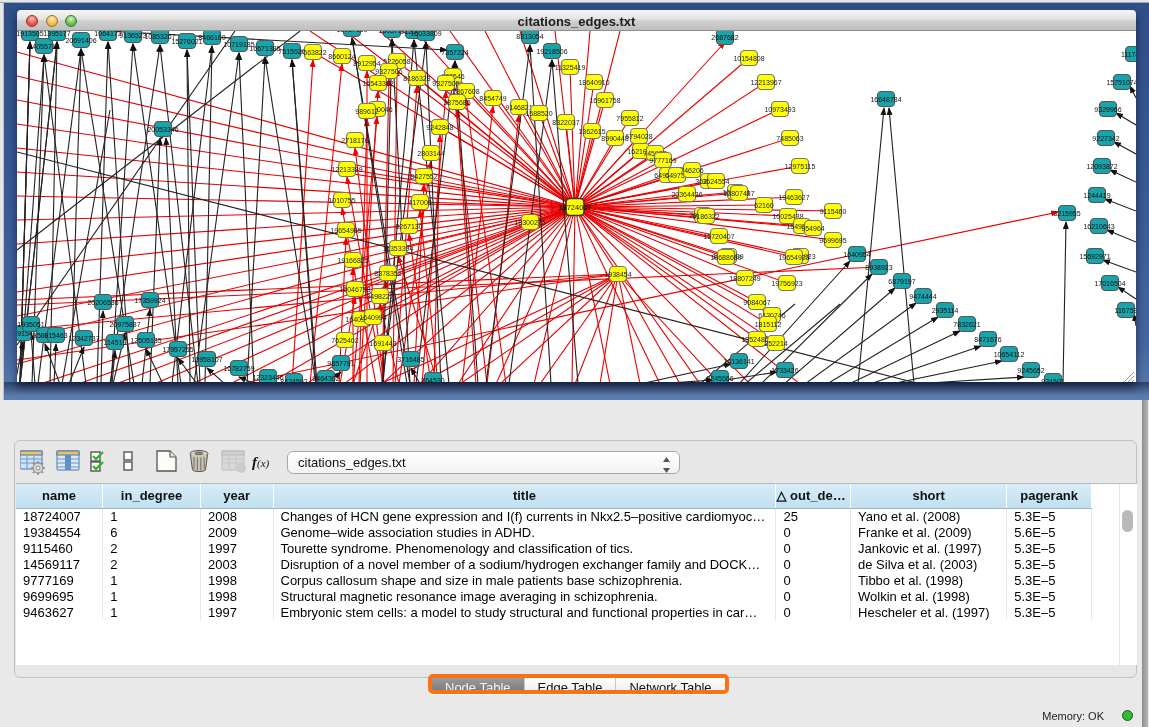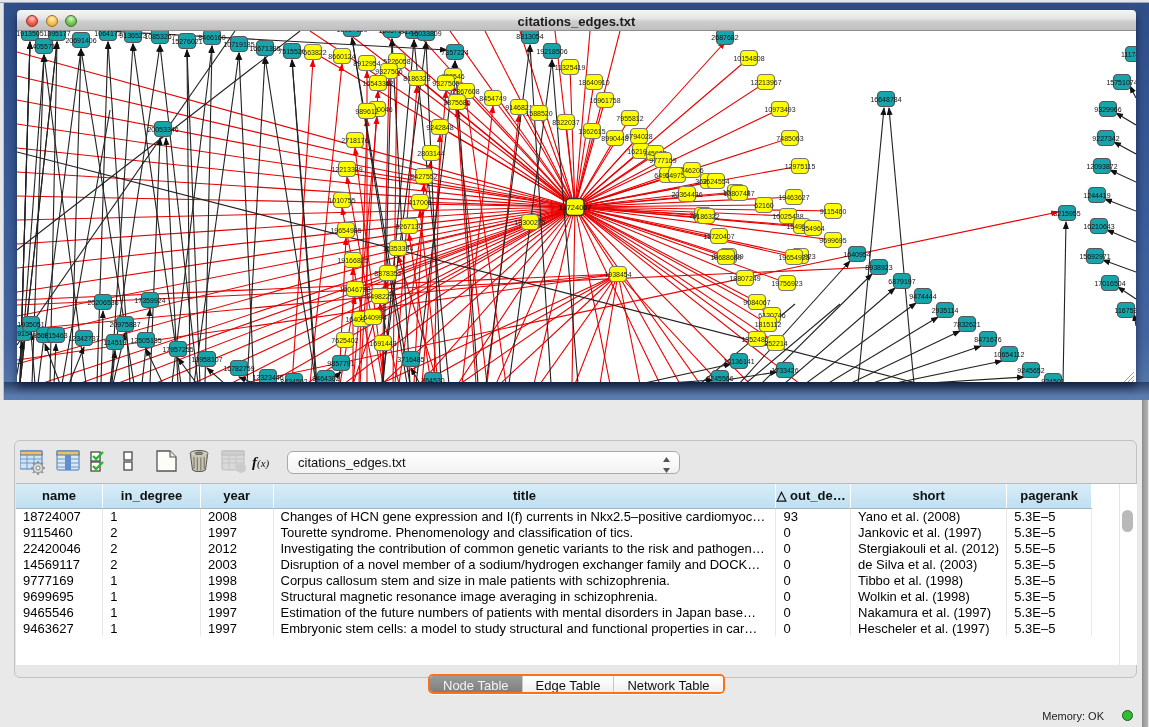--- a/index.html
+++ b/index.html
@@ -24,21 +24,21 @@
 #combo{position:absolute;left:272px;top:10px;width:393px;height:23px;background:linear-gradient(#fff,#f2f2f2);
   border:1px solid #a8a8a8;border-radius:6px;font-size:13px;color:#111;line-height:21px;padding-left:10px}
 #combo .arr{position:absolute;right:8px;top:1px;font-size:11px;color:#444;letter-spacing:0}
 #tablewrap{position:absolute;left:1px;top:42px;width:1121px;height:182px;background:#fff;overflow:hidden;border-top:1px solid #bbb}
 table{border-collapse:collapse;table-layout:fixed;width:1076px;font-size:13px}
 th{height:24px;background:linear-gradient(#d8ecf8,#bfdff0);border-right:1px solid #fff;border-bottom:1px solid #9fb6c4;
   font-weight:bold;color:#111;font-size:13px;overflow:hidden;white-space:nowrap}
 td{height:16px;padding:0 0 0 7px;overflow:hidden;white-space:nowrap;color:#000;border-right:1px solid #e8e8e8}
 .c0{width:86px}.c1{width:97px}.c2{width:72px}.c3{width:499px}.c4{width:74px}.c5{width:155px}.c6{width:84px}
 #vscroll{position:absolute;right:4px;top:26px;width:11px;height:22px;background:#b9b9b9;border-radius:6px}
-#tabs{position:absolute;left:428px;top:274px;height:20px;display:flex;border:2px solid #f97316;border-radius:5px;
+#tabs{position:absolute;left:428px;top:274px;height:20px;display:flex;border:4px solid #f97316;border-radius:5px;
   overflow:hidden;background:#fff;box-shadow:0 1px 0 rgba(255,255,255,.7)}
 #tabs div{font-size:13px;line-height:19px;padding:0 13px;color:#111;background:linear-gradient(#fff,#f0f0f0)}
 #tabs div.sel{background:linear-gradient(#9a9a9a,#7f7f7f);color:#f4f4f4}
 #tabs div + div{border-left:1px solid #c8c8c8}
 #status{position:absolute;right:45px;top:310px;font-size:11px;color:#222}
 #statusdot{position:absolute;right:16px;top:310px;width:11px;height:11px;border-radius:50%;
   background:#2fbe2f;border:1.5px solid #1c5c1c}
 .icon{position:absolute;top:8px}
 #rightline{position:absolute;left:1142px;top:400px;width:6px;height:327px;background:linear-gradient(90deg,#8a8a8a 0,#9e9e9e 2px,#b5b5b5 100%)}
 </style></head>
@@ -691,76 +691,67 @@
           <th class="c3">title</th>
               <th class="c4" style="text-align:left;">△ out_de…</th>
           <th class="c5">short</th>
               <th class="c6">pagerank</th>
         </tr>
 <tr>
               <td class="c0">18724007</td>
               <td class="c1">1</td>
               <td class="c2">2008</td>
               <td class="c3">Changes of HCN gene expression and I(f) currents in Nkx2.5–positive cardiomyoc…</td>
-              <td class="c4">93</td>
+              <td class="c4">25</td>
               <td class="c5">Yano et al. (2008)</td>
               <td class="c6">5.3E–5</td>
+            </tr>
+<tr>
+              <td class="c0">19384554</td>
+              <td class="c1">6</td>
+              <td class="c2">2009</td>
+              <td class="c3">Genome–wide association studies in ADHD.</td>
+              <td class="c4">0</td>
+              <td class="c5">Franke et al. (2009)</td>
+              <td class="c6">5.6E–5</td>
             </tr>
 <tr>
               <td class="c0">9115460</td>
               <td class="c1">2</td>
               <td class="c2">1997</td>
               <td class="c3">Tourette syndrome. Phenomenology and classification of tics.</td>
               <td class="c4">0</td>
               <td class="c5">Jankovic et al. (1997)</td>
               <td class="c6">5.3E–5</td>
-            </tr>
-<tr>
-              <td class="c0">22420046</td>
-              <td class="c1">2</td>
-              <td class="c2">2012</td>
-              <td class="c3">Investigating the contribution of common genetic variants to the risk and pathogen…</td>
-              <td class="c4">0</td>
-              <td class="c5">Stergiakouli et al. (2012)</td>
-              <td class="c6">5.5E–5</td>
             </tr>
 <tr>
               <td class="c0">14569117</td>
               <td class="c1">2</td>
               <td class="c2">2003</td>
               <td class="c3">Disruption of a novel member of a sodium/hydrogen exchanger family and DOCK…</td>
               <td class="c4">0</td>
               <td class="c5">de Silva et al. (2003)</td>
               <td class="c6">5.3E–5</td>
             </tr>
 <tr>
               <td class="c0">9777169</td>
               <td class="c1">1</td>
               <td class="c2">1998</td>
-              <td class="c3">Corpus callosum stem and size in male patients with schizophrenia.</td>
+              <td class="c3">Corpus callosum shape and size in male patients base schizophrenia.</td>
               <td class="c4">0</td>
               <td class="c5">Tibbo et al. (1998)</td>
               <td class="c6">5.3E–5</td>
             </tr>
 <tr>
               <td class="c0">9699695</td>
               <td class="c1">1</td>
               <td class="c2">1998</td>
               <td class="c3">Structural magnetic resonance image averaging in schizophrenia.</td>
               <td class="c4">0</td>
               <td class="c5">Wolkin et al. (1998)</td>
-              <td class="c6">5.3E–5</td>
-            </tr>
-<tr>
-              <td class="c0">9465546</td>
-              <td class="c1">1</td>
-              <td class="c2">1997</td>
-              <td class="c3">Estimation of the future numbers of patients with mental disorders in Japan base…</td>
-              <td class="c4">0</td>
-              <td class="c5">Nakamura et al. (1997)</td>
               <td class="c6">5.3E–5</td>
             </tr>
 <tr>
               <td class="c0">9463627</td>
               <td class="c1">1</td>
               <td class="c2">1997</td>
               <td class="c3">Embryonic stem cells: a model to study structural and functional properties in car…</td>
               <td class="c4">0</td>
               <td class="c5">Hescheler et al. (1997)</td>
               <td class="c6">5.3E–5</td>

